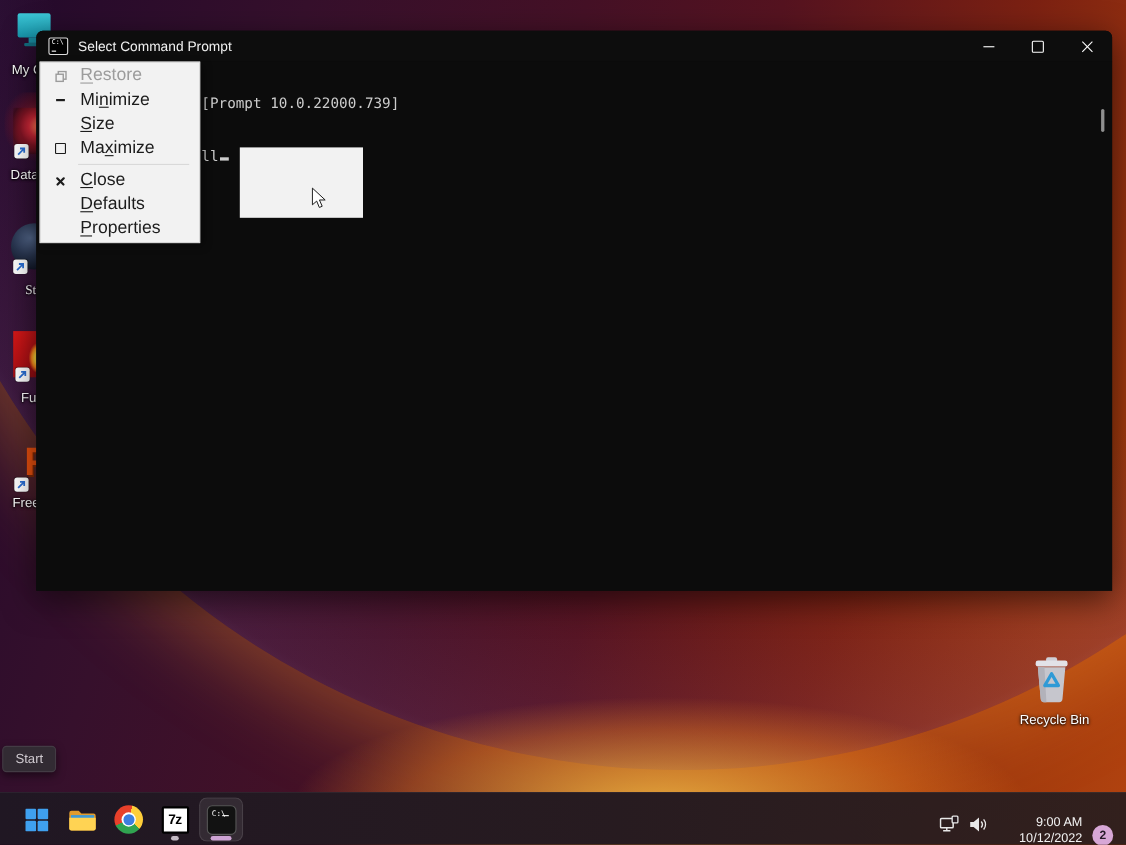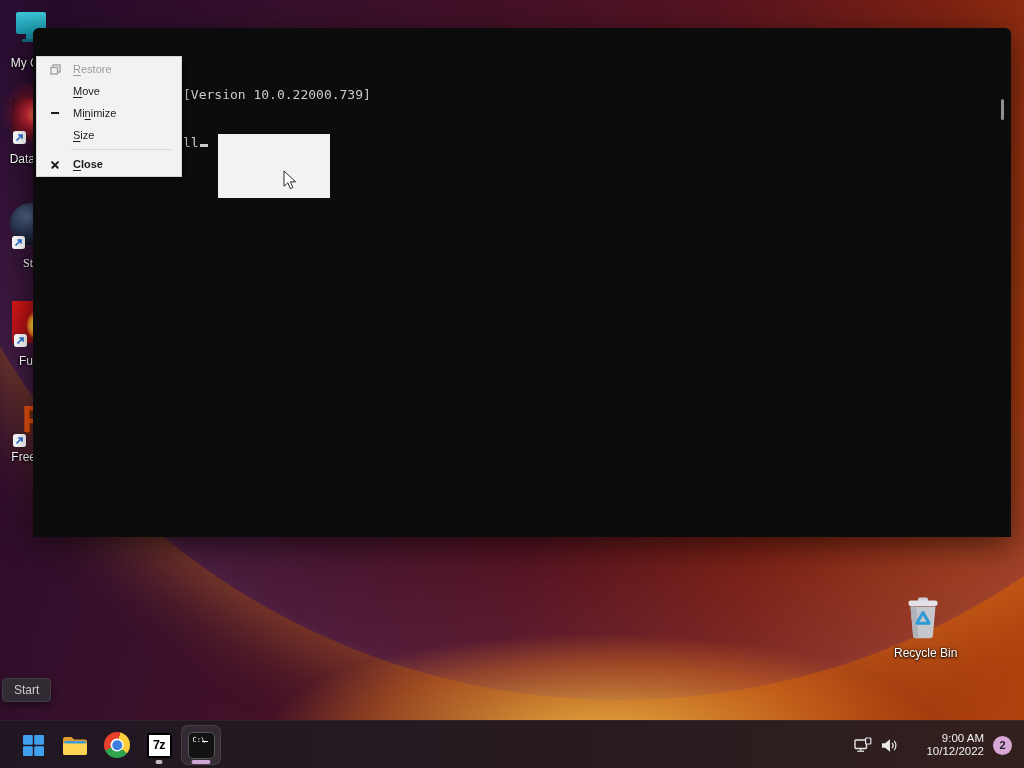--- a/index.html
+++ b/index.html
@@ -35,21 +35,21 @@
                radial-gradient(circle at 30% 65%,rgba(200,40,50,.7) 0 6px,rgba(120,16,30,0) 16px);}
   .st-img{position:absolute;left:10px;top:203px;width:42px;height:42px;border-radius:50%;
     background:radial-gradient(circle at 42% 32%,#54688c 0%,#2a3752 42%,#101626 78%,#05070e 100%);}
   .fur-img{position:absolute;left:12px;top:301px;width:42px;height:42px;
     background:radial-gradient(ellipse 9px 14px at 55% 58%,#ffd23a 0 40%,#ff8a1a 70%,rgba(255,110,20,0) 100%),
                linear-gradient(135deg,#d81818 0%,#a80f14 55%,#6e0a10 100%);}
   .freec-img{position:absolute;left:12px;top:399px;width:42px;height:42px;display:flex;align-items:center;justify-content:center;}
   .freec-img span{font-weight:bold;font-size:36px;line-height:1;color:#e8500e;text-shadow:1.5px 1.5px 0 #7e2806;}
 
   
-  #recycle{position:absolute;left:894px;top:596px;width:58px;z-index:1;text-align:center;}
+  #recycle{position:absolute;left:927px;top:596px;width:58px;z-index:1;text-align:center;}
   #recycle .lbl{margin-top:2px;color:#fff;font-size:12px;text-shadow:0 1px 2px #000,0 0 3px rgba(0,0,0,.9);white-space:nowrap;}
 
   
   #window{position:absolute;left:33px;top:28px;width:978px;height:509px;z-index:3;
     background:#0c0c0c;border-radius:6px 6px 0 0;box-shadow:0 8px 30px rgba(0,0,0,.55);}
   .titlebar{position:absolute;left:0;top:0;right:0;height:28px;background:#0d0d0d;
     border-radius:6px 6px 0 0;display:flex;align-items:center;}
   .tb-icon{position:relative;width:16px;height:14px;margin-left:11px;background:#000;
     border:1px solid #dcdcdc;border-radius:2px;flex:none;}
   .tb-icon .g{position:absolute;left:2px;top:1px;font-family:"DejaVu Sans Mono",monospace;
@@ -67,26 +67,26 @@
   .terminal{position:absolute;left:0;top:28px;right:0;bottom:0;background:#0c0c0c;overflow:hidden;}
   .tline{position:absolute;font-family:"DejaVu Sans Mono","Liberation Mono",monospace;
     font-size:13px;line-height:15px;color:#cccccc;white-space:pre;}
   .caret{display:inline-block;width:8px;height:2.6px;background:#cccccc;margin-left:1px;}
   .selrect{position:absolute;left:185px;top:78px;width:112px;height:64px;background:#f2f2f2;}
   .scroll-thumb{position:absolute;right:7px;top:43px;width:3px;height:21px;background:#8f8f8f;border-radius:2px;}
 
   
   #sysmenu{position:absolute;left:36px;top:56px;width:146px;z-index:4;background:#f2f2f2;
     border:1px solid #d6d6d6;box-shadow:3px 3px 8px rgba(0,0,0,.45);padding:1px 0;box-sizing:border-box;}
-  .mi{height:22px;display:flex;align-items:center;font-size:11px;color:#1c1c1c;}
+  .mi{height:22px;display:flex;align-items:center;font-size:16px;color:#1c1c1c;}
   .mi .ico{width:20px;margin-left:8px;display:flex;align-items:center;justify-content:center;flex:none;}
   .mi .txt{margin-left:8px;white-space:pre;}
   .mi .key{text-decoration:underline;text-underline-offset:2px;}
   .mi.disabled{color:#9c9c9c;}
-  .mi.bold .txt{font-weight:bold;}
+  .mi.bold .txt{font-weight:normal;}
   .msep{height:1px;background:#d9d9d9;margin:3px 9px 3px 34px;}
   .ico-min{width:8px;height:1.6px;background:#1c1c1c;}
   .ico-max{width:8px;height:8px;border:1.6px solid #1c1c1c;border-radius:1px;}
   .ico-x{position:relative;width:9px;height:9px;}
   .ico-x::before,.ico-x::after{content:"";position:absolute;left:-0.5px;top:4px;width:10px;height:1.6px;background:#1c1c1c;border-radius:1px;}
   .ico-x::before{transform:rotate(45deg);} .ico-x::after{transform:rotate(-45deg);}
   .chev{margin-left:auto;margin-right:11px;width:5px;height:5px;border-top:1.4px solid #444;
     border-right:1.4px solid #444;transform:rotate(45deg);}
 
   
@@ -108,21 +108,21 @@
   .chrome{position:relative;width:26px;height:26px;border-radius:50%;
     background:conic-gradient(from -115deg,#e8402a 0 130deg,#ffce3a 130deg 245deg,#30a350 245deg 360deg);}
   .chrome .w{position:absolute;left:50%;top:50%;transform:translate(-50%,-50%);width:13px;height:13px;border-radius:50%;background:#fff;}
   .chrome .b{position:absolute;left:50%;top:50%;transform:translate(-50%,-50%);width:9.5px;height:9.5px;border-radius:50%;background:#3e7ede;}
   .sz{width:25px;height:25px;background:#fff;border:2.2px solid #000;border-radius:2px;box-sizing:border-box;
     display:flex;align-items:center;justify-content:center;font-weight:bold;font-size:12.5px;color:#000;letter-spacing:-0.5px;}
   .cmdico{position:relative;width:27px;height:27px;background:#121212;border:1px solid #565656;border-radius:5px;box-sizing:border-box;}
   .cmdico .g{position:absolute;left:4px;top:4px;font-family:"DejaVu Sans Mono",monospace;font-size:7px;line-height:7px;color:#fff;}
   .cmdico .m{position:absolute;left:13px;top:8px;width:6px;height:1.8px;background:#fff;}
 
-  .tray{position:absolute;right:0;top:0;height:48px;display:flex;align-items:center;}
+  .tray{position:absolute;right:0;top:0;height:48px;display:flex;align-items:flex-end;}
   .tray-ico{display:flex;align-items:center;justify-content:center;width:26px;height:40px;}
   .clock{width:78px;text-align:right;color:#f2f2f2;font-size:11.5px;line-height:13.5px;margin-left:4px;}
   .nbadge{width:19px;height:19px;border-radius:50%;background:#d7a7d6;color:#241a28;font-size:11px;
     font-weight:bold;display:flex;align-items:center;justify-content:center;margin:0 12px 0 9px;}
 
   #cursor{position:absolute;left:283px;top:170px;z-index:9;}
 </style>
 </head>
 <body>
 
@@ -186,58 +186,86 @@
       <rect x="14" y="1.5" width="10" height="4.5" rx="1.8" fill="#cfcfd6"></rect>
       <rect x="4.5" y="4.5" width="29" height="5.5" rx="2.2" fill="#e2e2e8"></rect>
       <path d="M6.5 10.5 h25 l-2.6 29 a3 3 0 0 1 -3 2.8 H12.1 a3 3 0 0 1 -3 -2.8 z" fill="#c6c6cd"></path>
       <path d="M6.5 10.5 h6 l1.8 31.8 H12.1 a3 3 0 0 1 -3 -2.8 z" fill="#b2b2ba"></path>
       <path d="M19 16.5 L12.8 27.2 h12.4 z" fill="none" stroke="#2f9ad6" stroke-width="3" stroke-linejoin="round"></path>
     </svg>
     <div class="lbl" style="position:static;">Recycle Bin</div>
   </div>
 
   <div id="window">
+    <div class="titlebar">
+      <div class="tb-icon">
+        <span class="g">C:\</span>
+        <span class="m"></span>
+      </div>
+      <div class="tb-title">Select Command Prompt</div>
+      <div class="caps">
+        <div class="cap">
+            <div class="gl-min"></div>
+          </div>
+        <div class="cap">
+            <div class="gl-max"></div>
+          </div>
+        <div class="cap">
+            <div class="gl-x"></div>
+          </div>
+      </div>
+    </div>
     <div class="terminal">
-      <span class="tline" style="left:150px;top:31px;">[Version 10.0.22000.739]</span>
+      <span class="tline" style="left:150px;top:31px;">[Prompt 10.0.22000.739]</span>
       <span class="tline" style="left:150px;top:79px;text-align:right;"><span>ll</span><span class="caret"></span></span>
       <div class="selrect"></div>
       <div class="scroll-thumb"></div>
     </div>
   </div>
 
   <div id="sysmenu">
     <div class="mi disabled">
       <span class="ico">
         <svg width="11" height="11" viewBox="0 0 11 11">
             <rect x="3" y="1" width="7" height="7" fill="none" stroke="#9c9c9c" stroke-width="1.3"></rect>
             <rect x="1" y="3.5" width="6.5" height="6.5" fill="#f2f2f2" stroke="#9c9c9c" stroke-width="1.3"></rect>
           </svg>
       </span>
       <span class="txt"><span></span><span class="key">R</span><span>estore</span></span>
     </div>
     <div class="mi">
-      <span class="ico"></span>
-      <span class="txt"><span></span><span class="key">M</span><span>ove</span></span>
-    </div>
-    <div class="mi">
       <span class="ico">
           <span class="ico-min"></span>
         </span>
       <span class="txt"><span>Mi</span><span class="key">n</span><span>imize</span></span>
     </div>
     <div class="mi">
       <span class="ico"></span>
       <span class="txt"><span></span><span class="key">S</span><span>ize</span></span>
+    </div>
+    <div class="mi">
+      <span class="ico">
+          <span class="ico-max"></span>
+        </span>
+      <span class="txt"><span>Ma</span><span class="key">x</span><span>imize</span></span>
     </div>
     <div class="msep"></div>
     <div class="mi bold">
       <span class="ico">
           <span class="ico-x"></span>
         </span>
       <span class="txt"><span></span><span class="key">C</span><span>lose</span></span>
+    </div>
+    <div class="mi">
+      <span class="ico"></span>
+      <span class="txt"><span></span><span class="key">D</span><span>efaults</span></span>
+    </div>
+    <div class="mi">
+      <span class="ico"></span>
+      <span class="txt"><span></span><span class="key">P</span><span>roperties</span></span>
     </div>
   </div>
 
   <div id="start-tip">Start</div>
 
   <div id="taskbar">
     <div class="tb-group">
       <div class="tbtn">
         <svg width="21" height="21" viewBox="0 0 21 21">
           <rect x="0" y="0" width="9.8" height="9.8" rx="1.2" fill="#3fa0ef"></rect>

